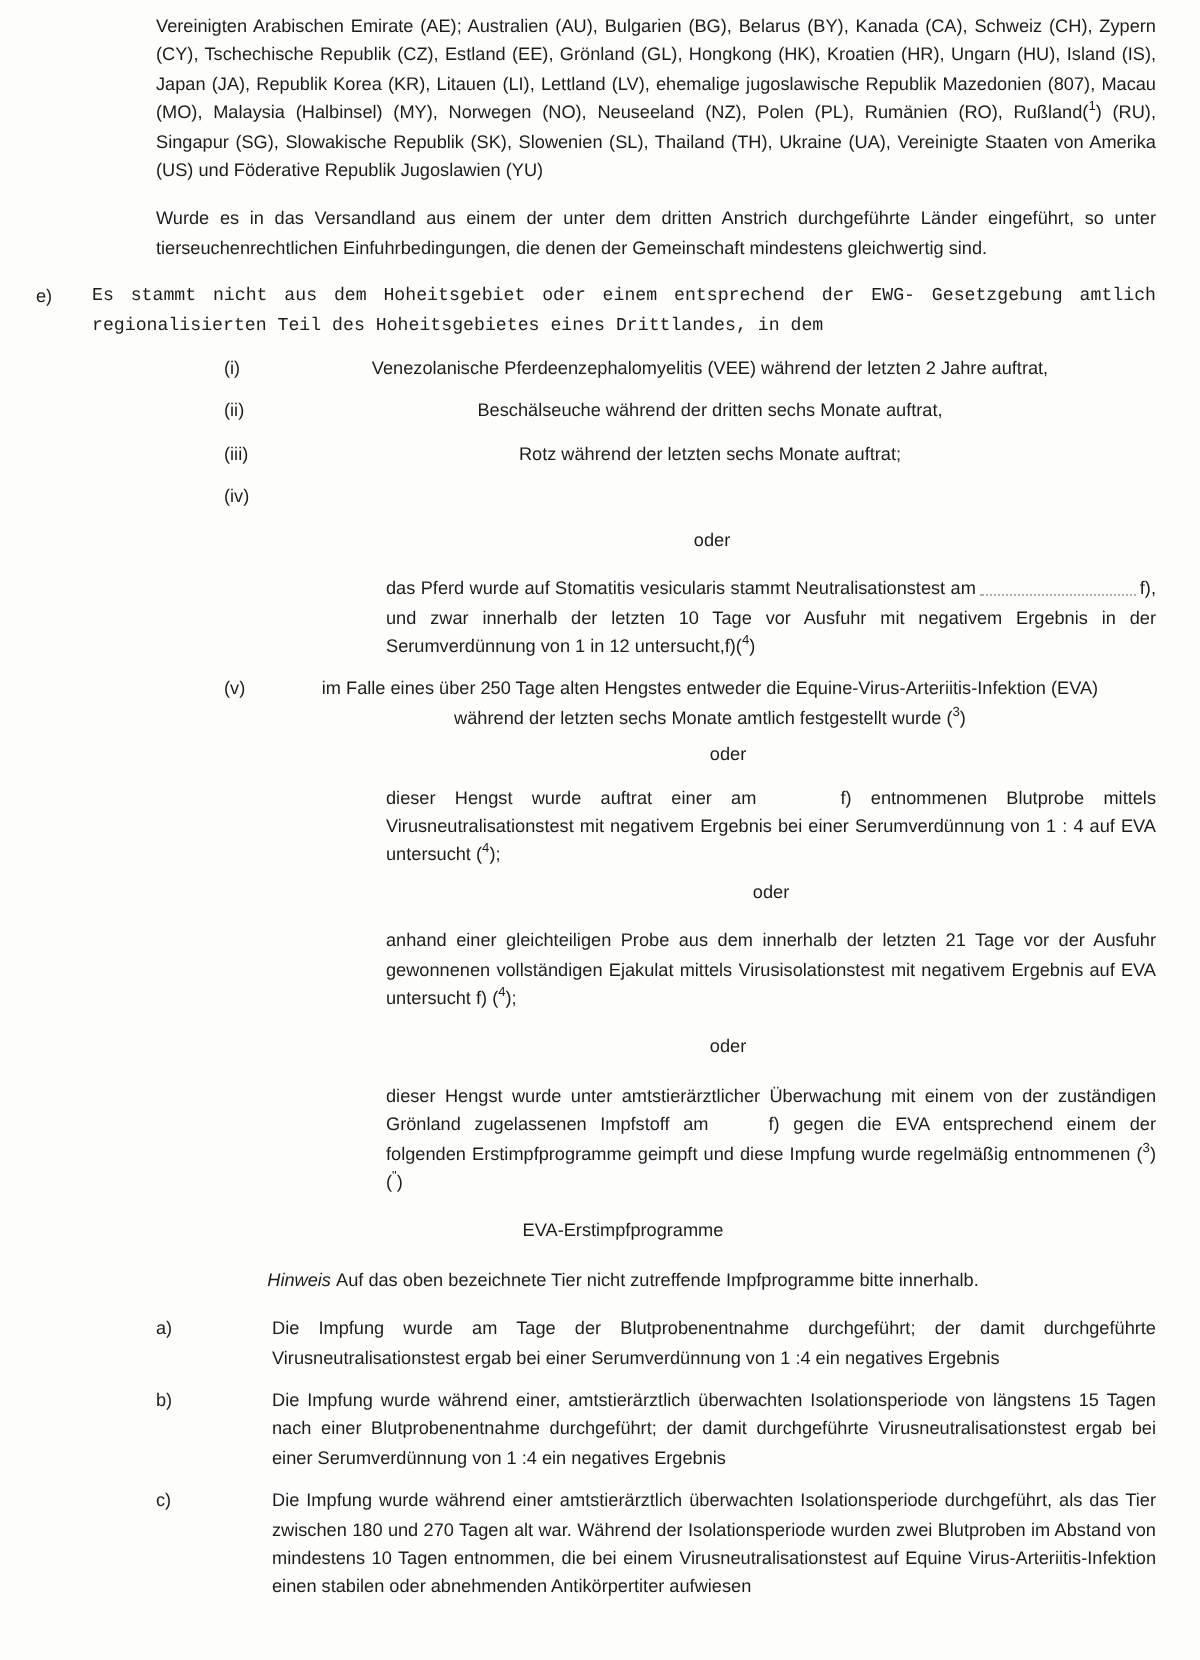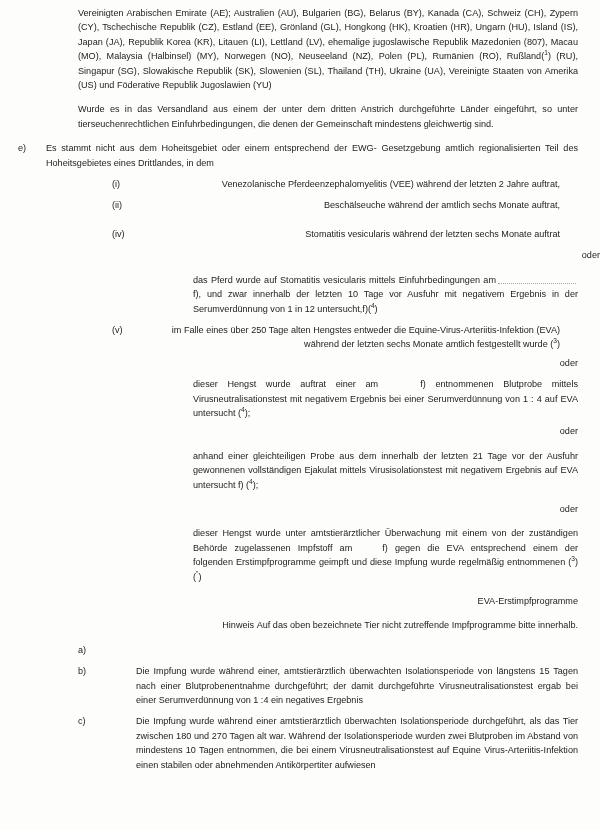--- a/index.html
+++ b/index.html
@@ -46,40 +46,40 @@
   }
 
   .body {
     flex: 1 1 auto;
     font-size: 9.1px;
     line-height: 14.4px;
     text-align: justify;
     text-justify: inter-word;
     hyphens: manual;
   }
-  .body.left { text-align: right; }
+  .body.left { text-align: center; }
 
   
   .lvl-0  { margin-left: 78px;  margin-right: 22px; }  
   .lvl-e-marker { width: 28px; margin-left: 18px; }    
-  .lvl-e-body   { margin-right: 22px; }
+  .lvl-e-body   { margin-right: 22px; font-family: Liberation Mono, monospace; }
   .lvl-rom-marker { width: 38px; margin-left: 112px; } 
   .lvl-rom-body   { margin-right: 40px; }
   .lvl-oder-1 { margin-left: 112px; }
   .lvl-deep   { margin-left: 193px; margin-right: 22px; }
   .lvl-deep2  { margin-left: 150px; margin-right: 22px; }
   .lvl-head   { margin-left: 45px; margin-right: 22px; }
   .lvl-ab-marker { width: 58px; margin-left: 78px; }   
   .lvl-ab-body   { margin-right: 22px; }
 
   .gap-xs { height: 4px; }
   .gap-s  { height: 7px; }
   .gap-m  { height: 10px; }
 
-  .ital { }
+  .ital { font-style: italic; }
 
   sup {
     font-size: 6.6px;
     vertical-align: super;
     line-height: 0;
   }
 
   .dotfill {
     display: inline-block;
     width: 78px;
@@ -117,36 +117,39 @@
 
     <div class="gap-s"></div>
 
     <div class="row">
       <div class="marker lvl-rom-marker">(i)</div>
       <div class="body left lvl-rom-body">Venezolanische Pferdeenzephalomyelitis (VEE) während der letzten 2 Jahre auftrat,</div>
     </div>
     <div class="gap-s"></div>
     <div class="row">
       <div class="marker lvl-rom-marker">(ii)</div>
-      <div class="body left lvl-rom-body">Beschälseuche während der amtlich sechs Monate auftrat,</div>
-    </div>
-    <div class="gap-s"></div>
+      <div class="body left lvl-rom-body">Beschälseuche während der dritten sechs Monate auftrat,</div>
+    </div>
+    <div class="gap-s"></div>
+    <div class="row">
+      <div class="marker lvl-rom-marker">(iii)</div>
+      <div class="body left lvl-rom-body">Rotz während der letzten sechs Monate auftrat;</div>
+    </div>
     <div class="gap-s"></div>
     <div class="row">
       <div class="marker lvl-rom-marker">(iv)</div>
-      <div class="body left lvl-rom-body">Stomatitis vesicularis während der letzten sechs Monate auftrat</div>
     </div>
 
     <div class="gap-s"></div>
 
     <div class="body left lvl-oder-1">oder</div>
 
     <div class="gap-m"></div>
 
-    <div class="body lvl-deep"><span>das Pferd wurde auf Stomatitis vesicularis mittels Einfuhrbedingungen am</span><span class="dotfill"></span><span>f), und zwar innerhalb der letzten 10 Tage vor Ausfuhr mit negativem Ergebnis in der Serumverdünnung von 1 in 12 untersucht,f)(</span><sup>4</sup><span>)</span></div>
+    <div class="body lvl-deep"><span>das Pferd wurde auf Stomatitis vesicularis stammt Neutralisationstest am</span><span class="dotfill"></span><span>f), und zwar innerhalb der letzten 10 Tage vor Ausfuhr mit negativem Ergebnis in der Serumverdünnung von 1 in 12 untersucht,f)(</span><sup>4</sup><span>)</span></div>
 
     <div class="gap-s"></div>
 
     <div class="row">
       <div class="marker lvl-rom-marker">(v)</div>
       <div class="body left lvl-rom-body"><span>im Falle eines über 250 Tage alten Hengstes entweder die Equine-Virus-Arteriitis-Infektion (EVA) während der letzten sechs Monate amtlich festgestellt wurde (</span><sup>3</sup><span>)</span></div>
     </div>
 
     <div class="gap-xs"></div>
 
@@ -163,34 +166,35 @@
     <div class="gap-m"></div>
 
     <div class="body lvl-deep"><span>anhand einer gleichteiligen Probe aus dem innerhalb der letzten 21 Tage vor der Ausfuhr gewonnenen vollständigen Ejakulat mittels Virusisolationstest mit negativem Ergebnis auf EVA untersucht f) (</span><sup>4</sup><span>);</span></div>
 
     <div class="gap-m"></div>
 
     <div class="body left lvl-deep2">oder</div>
 
     <div class="gap-m"></div>
 
-    <div class="body lvl-deep"><span>dieser Hengst wurde unter amtstierärztlicher Überwachung mit einem von der zuständigen Behörde zugelassenen Impfstoff am</span><span class="blankfill-sm"></span><span>f) gegen die EVA entsprechend einem der folgenden Erstimpfprogramme geimpft und diese Impfung wurde regelmäßig entnommenen (</span><sup>3</sup><span>) (</span><sup>"</sup><span>)</span></div>
+    <div class="body lvl-deep"><span>dieser Hengst wurde unter amtstierärztlicher Überwachung mit einem von der zuständigen Grönland zugelassenen Impfstoff am</span><span class="blankfill-sm"></span><span>f) gegen die EVA entsprechend einem der folgenden Erstimpfprogramme geimpft und diese Impfung wurde regelmäßig entnommenen (</span><sup>3</sup><span>) (</span><sup>"</sup><span>)</span></div>
 
     <div class="gap-m"></div>
 
     <div class="body left lvl-head">EVA-Erstimpfprogramme</div>
 
     <div class="gap-m"></div>
 
     <div class="body left lvl-head"><span class="ital">Hinweis</span>&nbsp;<span>Auf das oben bezeichnete Tier nicht zutreffende Impfprogramme bitte innerhalb.</span></div>
 
     <div class="gap-m"></div>
 
     <div class="row">
       <div class="marker lvl-ab-marker">a)</div>
+      <div class="body lvl-ab-body">Die Impfung wurde am Tage der Blutprobenentnahme durchgeführt; der damit durchgeführte Virusneutralisationstest ergab bei einer Serumverdünnung von 1 :4 ein negatives Ergebnis</div>
     </div>
 
     <div class="gap-s"></div>
 
     <div class="row">
       <div class="marker lvl-ab-marker">b)</div>
       <div class="body lvl-ab-body">Die Impfung wurde während einer, amtstierärztlich überwachten Isolationsperiode von längstens 15 Tagen nach einer Blutprobenentnahme durchgeführt; der damit durchgeführte Virusneutralisationstest ergab bei einer Serumverdünnung von 1 :4 ein negatives Ergebnis</div>
     </div>
 
     <div class="gap-s"></div>

